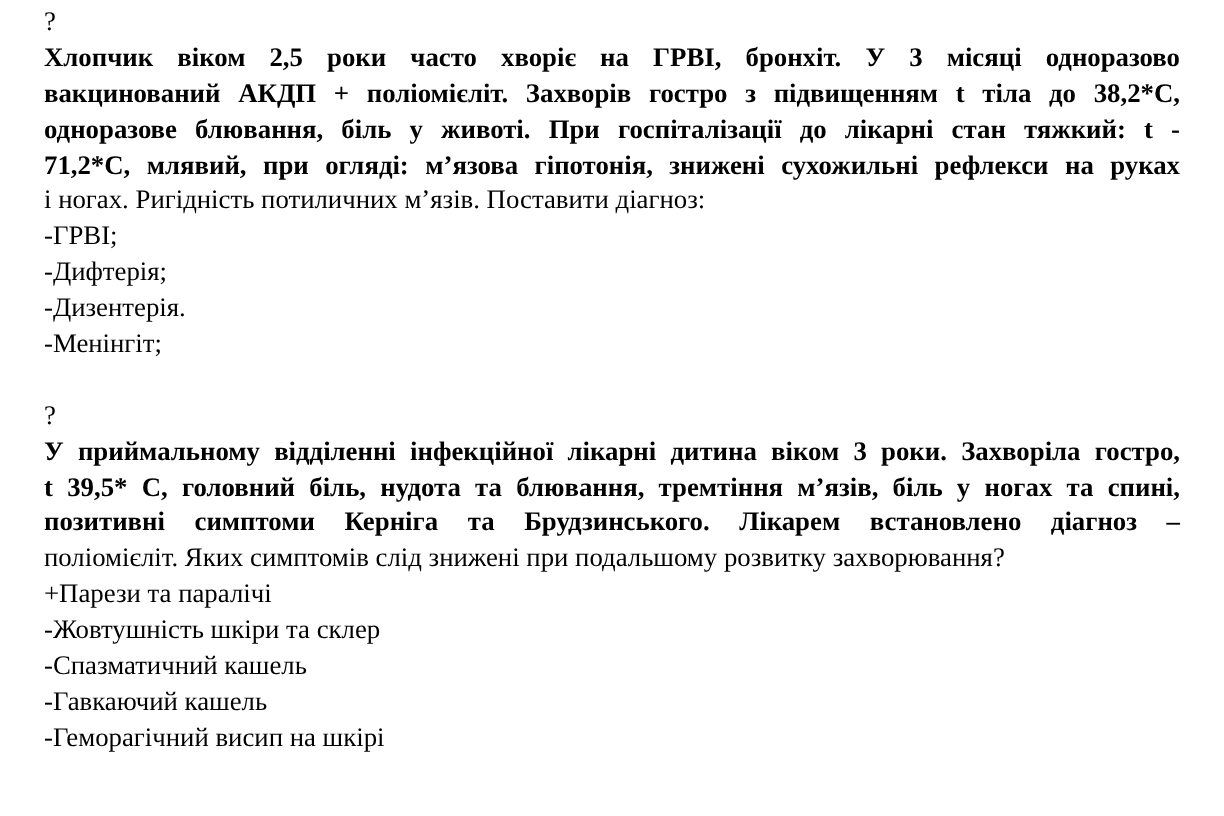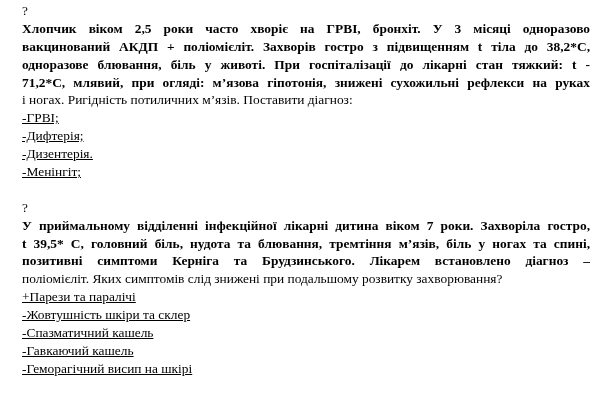--- a/index.html
+++ b/index.html
@@ -33,21 +33,20 @@
       white-space: normal;
       font-weight: bold;
     }
     .gap {
       height: 17.9px;
     }
     .option {
       height: 17.9px;
       line-height: 17.9px;
       white-space: nowrap;
-      text-decoration: underline;
     }
   </style>
 </head>
 <body>
 
 <div class="page">
 
   <div class="question">
     <div class="line">?</div>
     <div class="line justified">Хлопчик  віком 2,5 роки часто хворіє на ГРВІ, бронхіт.  У 3 місяці одноразово</div>
@@ -58,21 +57,21 @@
     <div class="option">-ГРВІ;</div>
     <div class="option">-Дифтерія;</div>
     <div class="option">-Дизентерія.</div>
     <div class="option">-Менінгіт;</div>
   </div>
 
   <div class="gap"></div>
 
   <div class="question">
     <div class="line">?</div>
-    <div class="line justified">У приймальному відділенні інфекційної лікарні дитина віком 7 роки. Захворіла гостро,</div>
+    <div class="line justified">У приймальному відділенні інфекційної лікарні дитина віком 3 роки. Захворіла гостро,</div>
     <div class="line justified">t 39,5* С, головний біль, нудота та блювання, тремтіння м’язів, біль у ногах та спині,</div>
     <div class="line justified">позитивні симптоми Керніга та Брудзинського. Лікарем встановлено діагноз –</div>
     <div class="line">поліомієліт. Яких симптомів слід знижені при подальшому розвитку захворювання?</div>
     <div class="option">+Парези та паралічі</div>
     <div class="option">-Жовтушність шкіри та склер</div>
     <div class="option">-Спазматичний кашель</div>
     <div class="option">-Гавкаючий кашель</div>
     <div class="option">-Геморагічний висип на шкірі</div>
   </div>
 

